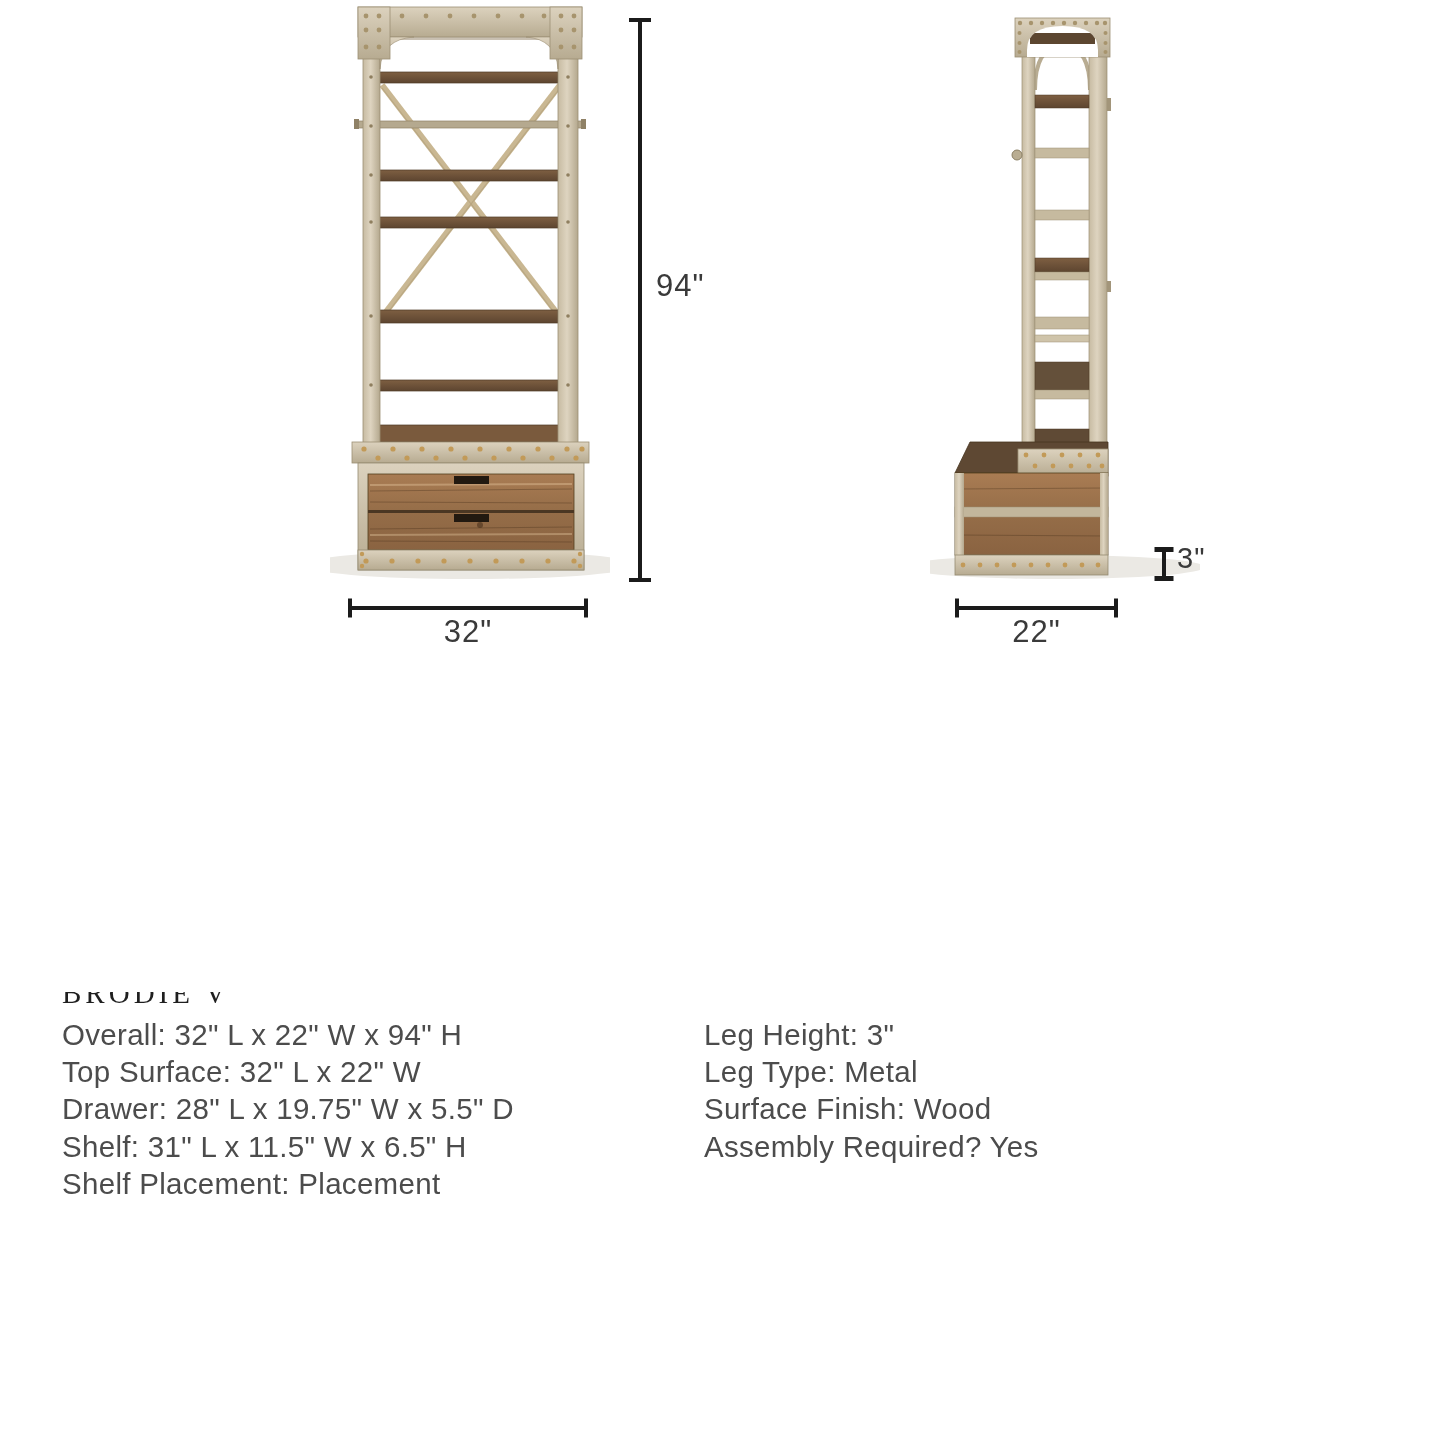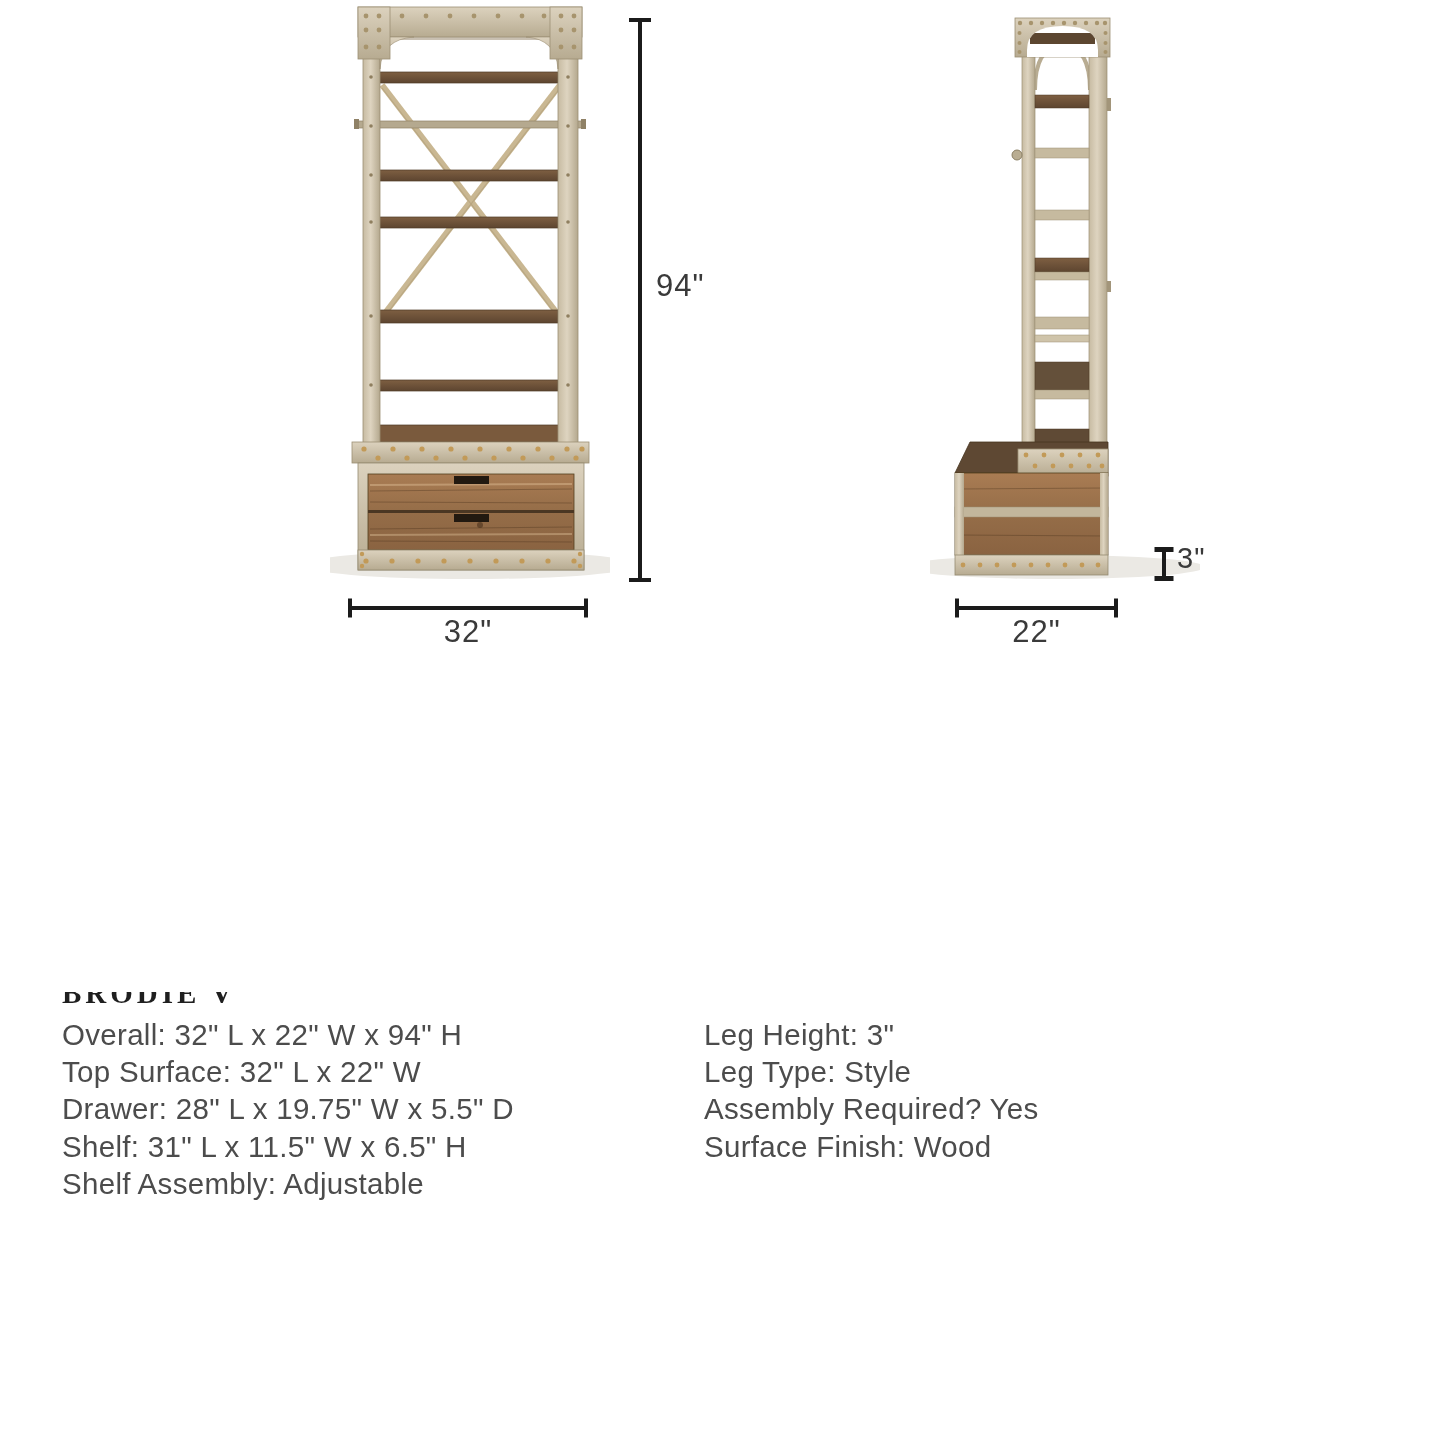--- a/index.html
+++ b/index.html
@@ -16,21 +16,21 @@
   .dim-v::before{top:0;} .dim-v::after{bottom:0;}
   .dim-v.small::before,.dim-v.small::after{width:19px;height:5px;}
   .dim-h::before,.dim-h::after{content:"";position:absolute;top:50%;transform:translateY(-50%);
       width:4px;height:19px;background:var(--dim_line);}
   .dim-h::before{left:0;} .dim-h::after{right:0;}
   .dim-label{position:absolute;font-weight:300;font-size:31px;letter-spacing:1px;
       color:var(--dim_label);font-family:"Liberation Sans",sans-serif;}
   .dim-label.centered{text-align:center;}
   
   #title-clip{position:absolute;left:62px;top:992px;width:340px;height:17px;overflow:hidden;}
-  #title-text{font-family:"Liberation Serif",serif;font-size:29px;font-weight:bold;
+  #title-text{font-family:"Liberation Serif",serif;font-size:29px;font-weight:normal;
       letter-spacing:4px;color:var(--title_text);margin-top:-15px;white-space:nowrap;}
   .spec-col{position:absolute;top:1016px;}
   #spec-left{left:62px;width:620px;}
   #spec-right{left:704px;width:520px;}
   .spec-line{margin:0;font-size:29.5px;line-height:37.2px;font-weight:300;
       letter-spacing:0.3px;color:var(--spec_text);white-space:nowrap;}
 </style>
 </head>
 <body>
 
@@ -321,23 +321,23 @@
 
   <div id="title-clip">
     <div id="title-text">BRODIE V</div>
   </div>
 
   <div class="spec-col" id="spec-left">
     <p class="spec-line">Overall: 32" L x 22" W x 94" H</p>
     <p class="spec-line">Top Surface: 32" L x 22" W</p>
     <p class="spec-line">Drawer: 28" L x 19.75" W x 5.5" D</p>
     <p class="spec-line">Shelf: 31" L x 11.5" W x 6.5" H</p>
-    <p class="spec-line">Shelf Assembly: Adjustable</p>
+    <p class="spec-line">Shelf Placement: Placement</p>
   </div>
 
   <div class="spec-col" id="spec-right">
     <p class="spec-line">Leg Height: 3"</p>
-    <p class="spec-line">Leg Type: Style</p>
+    <p class="spec-line">Leg Type: Metal</p>
+    <p class="spec-line">Surface Finish: Wood</p>
     <p class="spec-line">Assembly Required? Yes</p>
-    <p class="spec-line">Surface Finish: Wood</p>
   </div>
 
 </div>
 
 </body></html>

